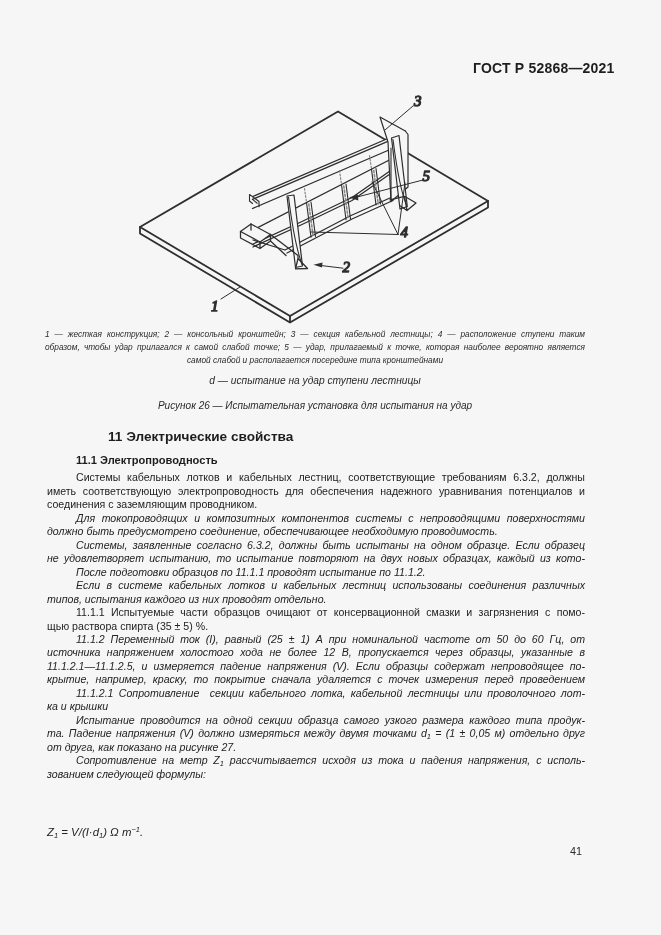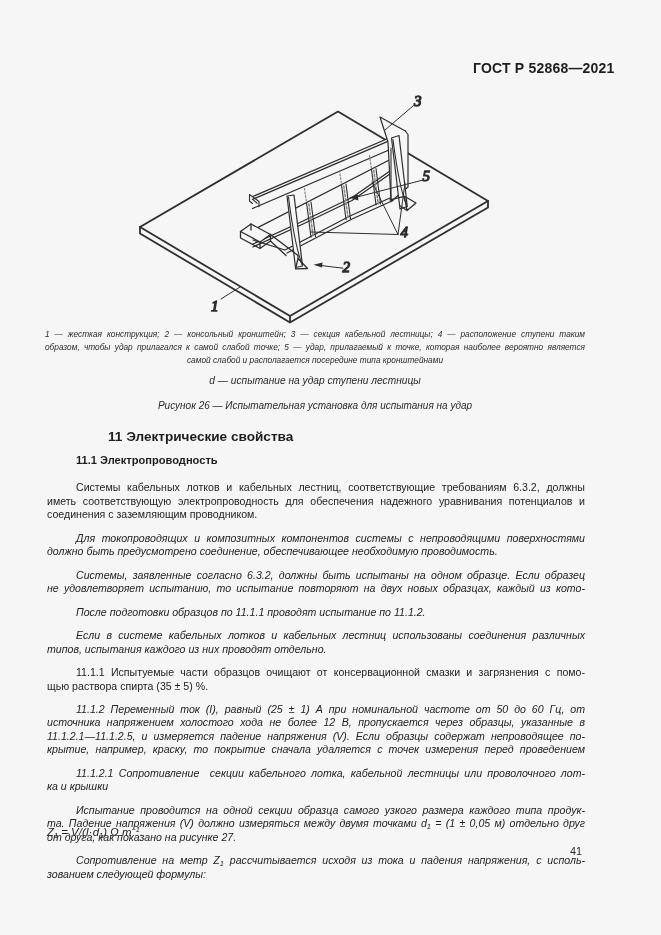--- a/index.html
+++ b/index.html
@@ -11,21 +11,21 @@
 .cap{left:45px;width:540px;font-size:8.3px;font-style:italic;color:#2a2a2a;line-height:9.5px;}
 .jl{text-align:justify;text-align-last:justify;}
 .cc{text-align:center;}
 .dline{left:45px;width:540px;top:374.8px;text-align:center;font-size:10.2px;font-style:italic;color:#2a2a2a;}
 .figline{left:45px;width:540px;top:399.8px;text-align:center;font-size:10px;font-style:italic;color:#2a2a2a;}
 .h1{left:76px;top:428.5px;font-size:13.6px;font-weight:bold;color:#1d1d1d;margin-left:32px;}
 .h2{left:76px;top:453.5px;font-size:11.1px;font-weight:bold;color:#1d1d1d;}
 .bodytxt{left:47px;top:471.4px;width:538px;font-size:10.6px;line-height:13.48px;color:#232323;}
 .bodytxt div{height:13.48px;white-space:nowrap;}
 .bodytxt div.j{white-space:normal;text-align:justify;text-align-last:justify;}
-.in{padding-left:29px;margin-top:10px;}
+.in{padding-left:29px;}
 .it{font-style:italic;}
 .j.in{padding-left:0;text-indent:29px;}
 sub{font-size:7.5px;vertical-align:-2px;line-height:0;}
 sup{font-size:7.5px;vertical-align:4px;line-height:0;}
 .formula{left:47px;top:825.5px;width:538px;text-align:left;font-size:11.4px;font-style:italic;color:#232323;}
 .pgnum{left:570px;top:844.5px;font-size:10.8px;color:#2a2a2a;}
 svg text{font-family:"Liberation Serif",serif;font-style:italic;fill:#222;}
 </style>
 </head>
 <body>

